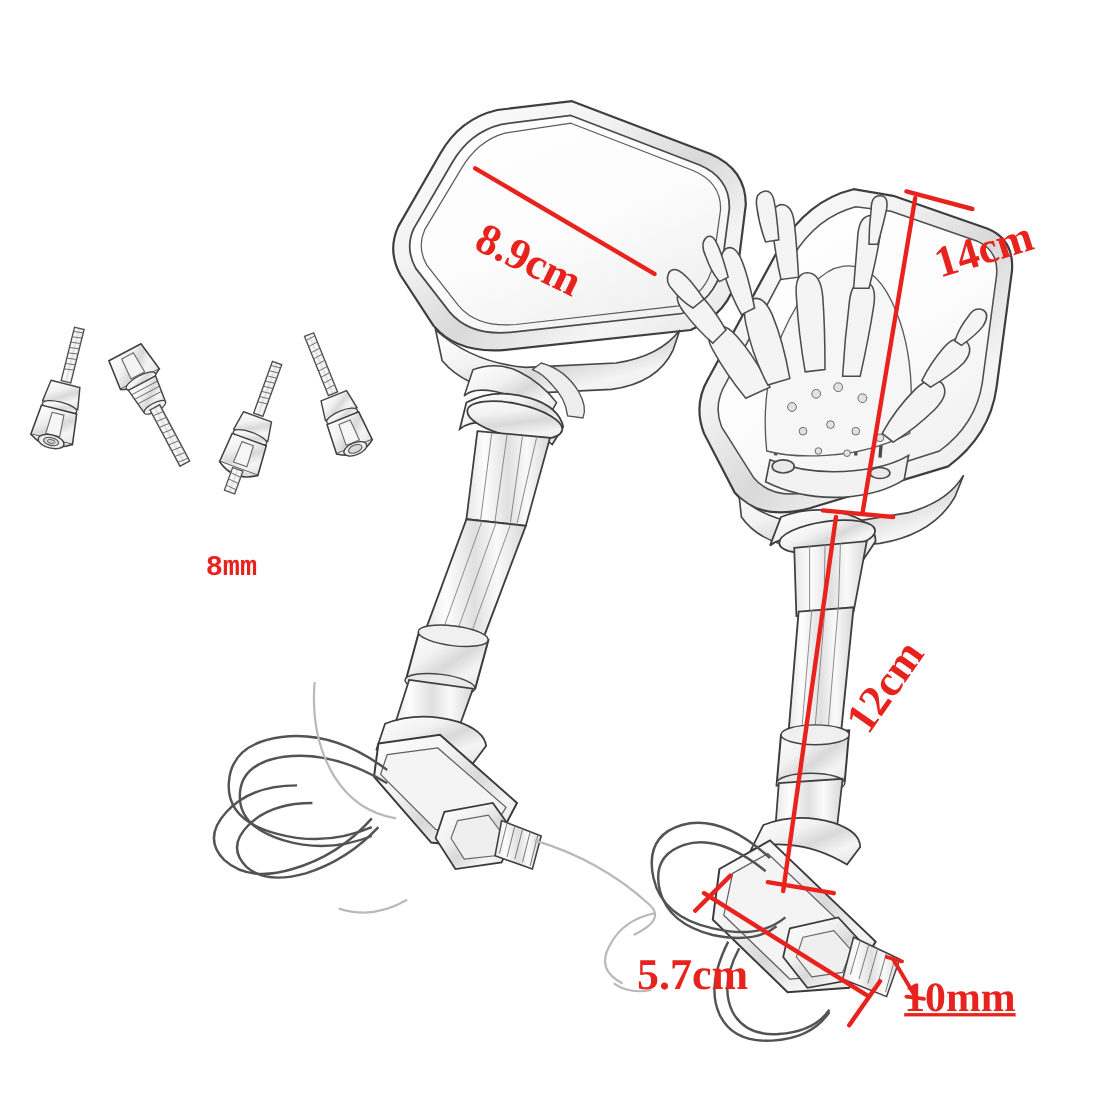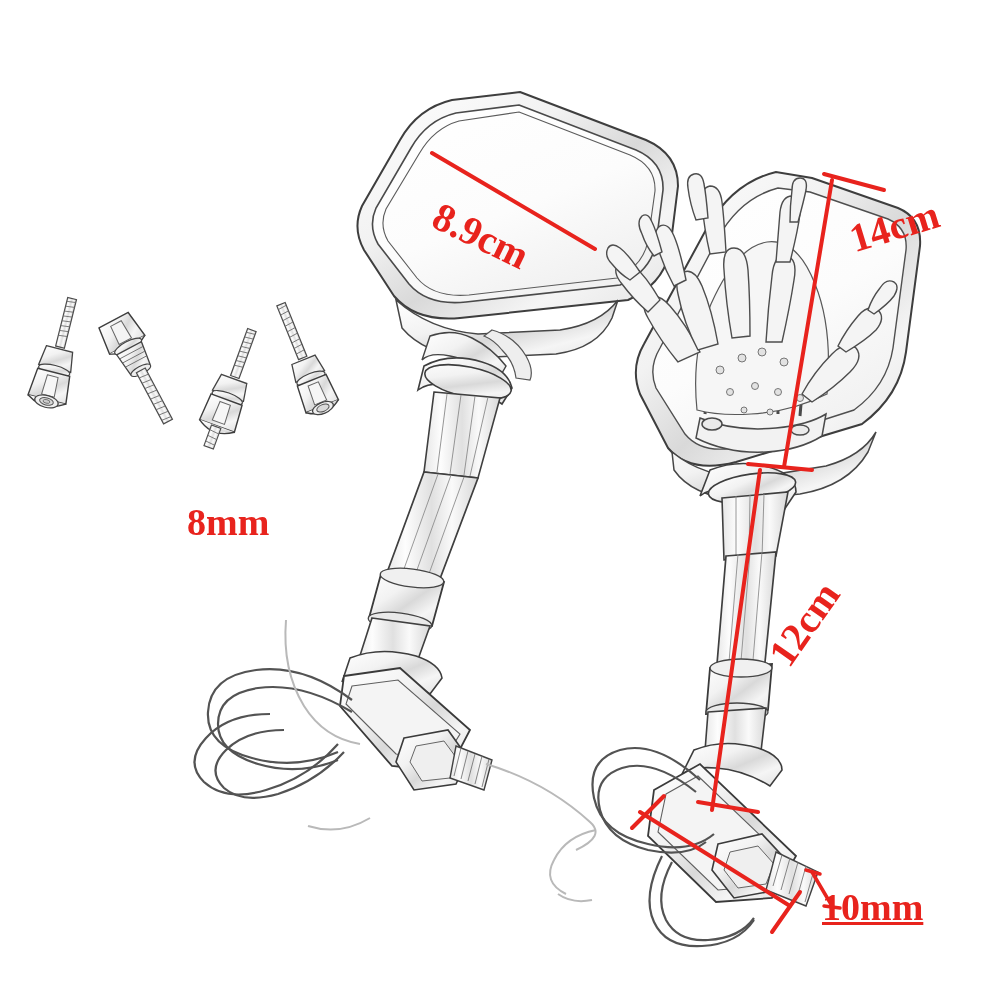--- a/index.html
+++ b/index.html
@@ -19,21 +19,21 @@
     font-weight:700;
     white-space:nowrap;
     line-height:1;
     user-select:none;
   }
   #t-89{left:444px;top:196px;font-size:40px;transform:rotate(26deg);transform-origin:left top;}
   #t-14{left:845px;top:221px;font-size:40px;transform:rotate(-17deg);transform-origin:left top;}
   #t-12{left:762px;top:650px;font-size:40px;transform:rotate(-55deg);transform-origin:left top;}
   #t-57{left:579px;top:866px;font-size:40px;}
   #t-10{left:822px;top:888px;font-size:38px;text-decoration:underline;}
-  #t-8{left:187px;top:503px;font-size:38px;}
+  #t-8{left:187px;top:503px;font-size:26px;font-family:Liberation Mono, monospace;}
 </style>
 </head>
 <body>
 
 <div id="stage">
 
   <svg class="layer" viewBox="0 0 1001 1001">
     <defs>
       <linearGradient id="chrome" x1="0" y1="0" x2="1" y2="1">
         <stop offset="0%" stop-color="#ffffff"></stop>
@@ -382,18 +382,19 @@
       <line x1="824" y1="906" x2="840" y2="908" stroke-width="3.5"></line>
     </g>
   </svg>
 
   <div class="dimtext" id="t-89">8.9cm</div>
 
   <div class="dimtext" id="t-14">14cm</div>
 
   <div class="dimtext" id="t-12">12cm</div>
 
+  <div class="dimtext" id="t-57">5.7cm</div>
 
   <div class="dimtext" id="t-10">10mm</div>
 
   <div class="dimtext" id="t-8">8mm</div>
 
 </div>
 
 </body></html>

